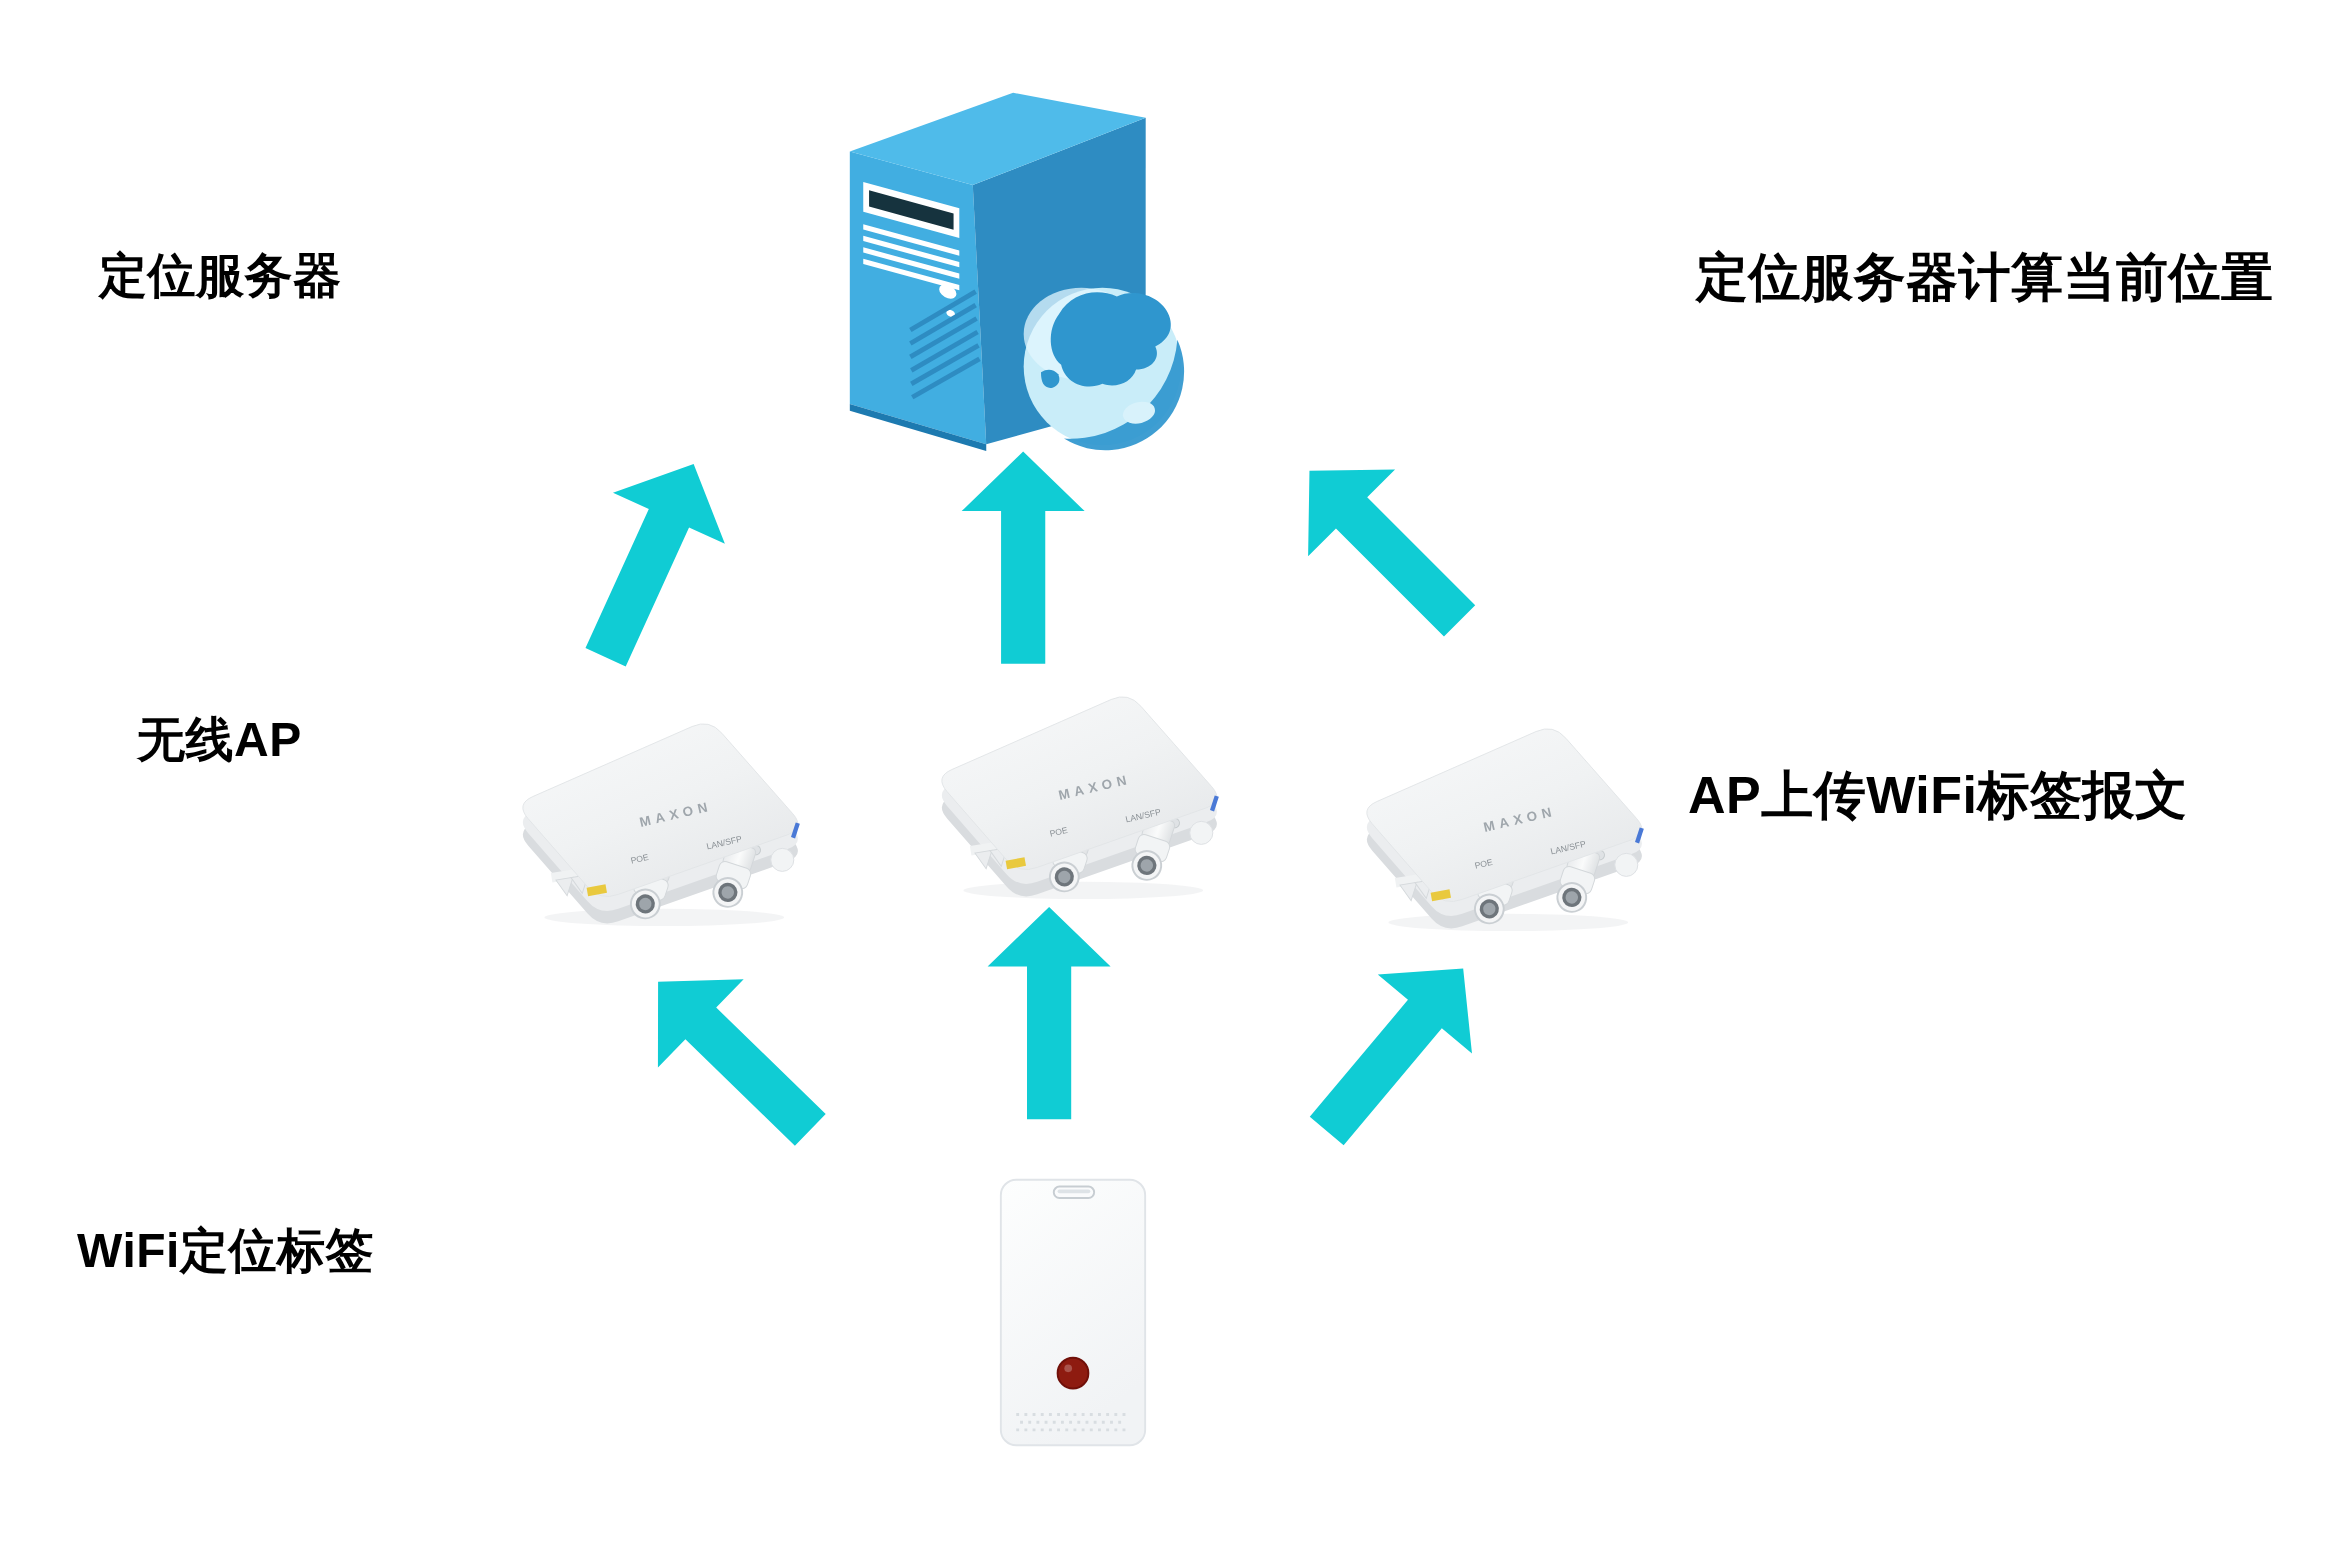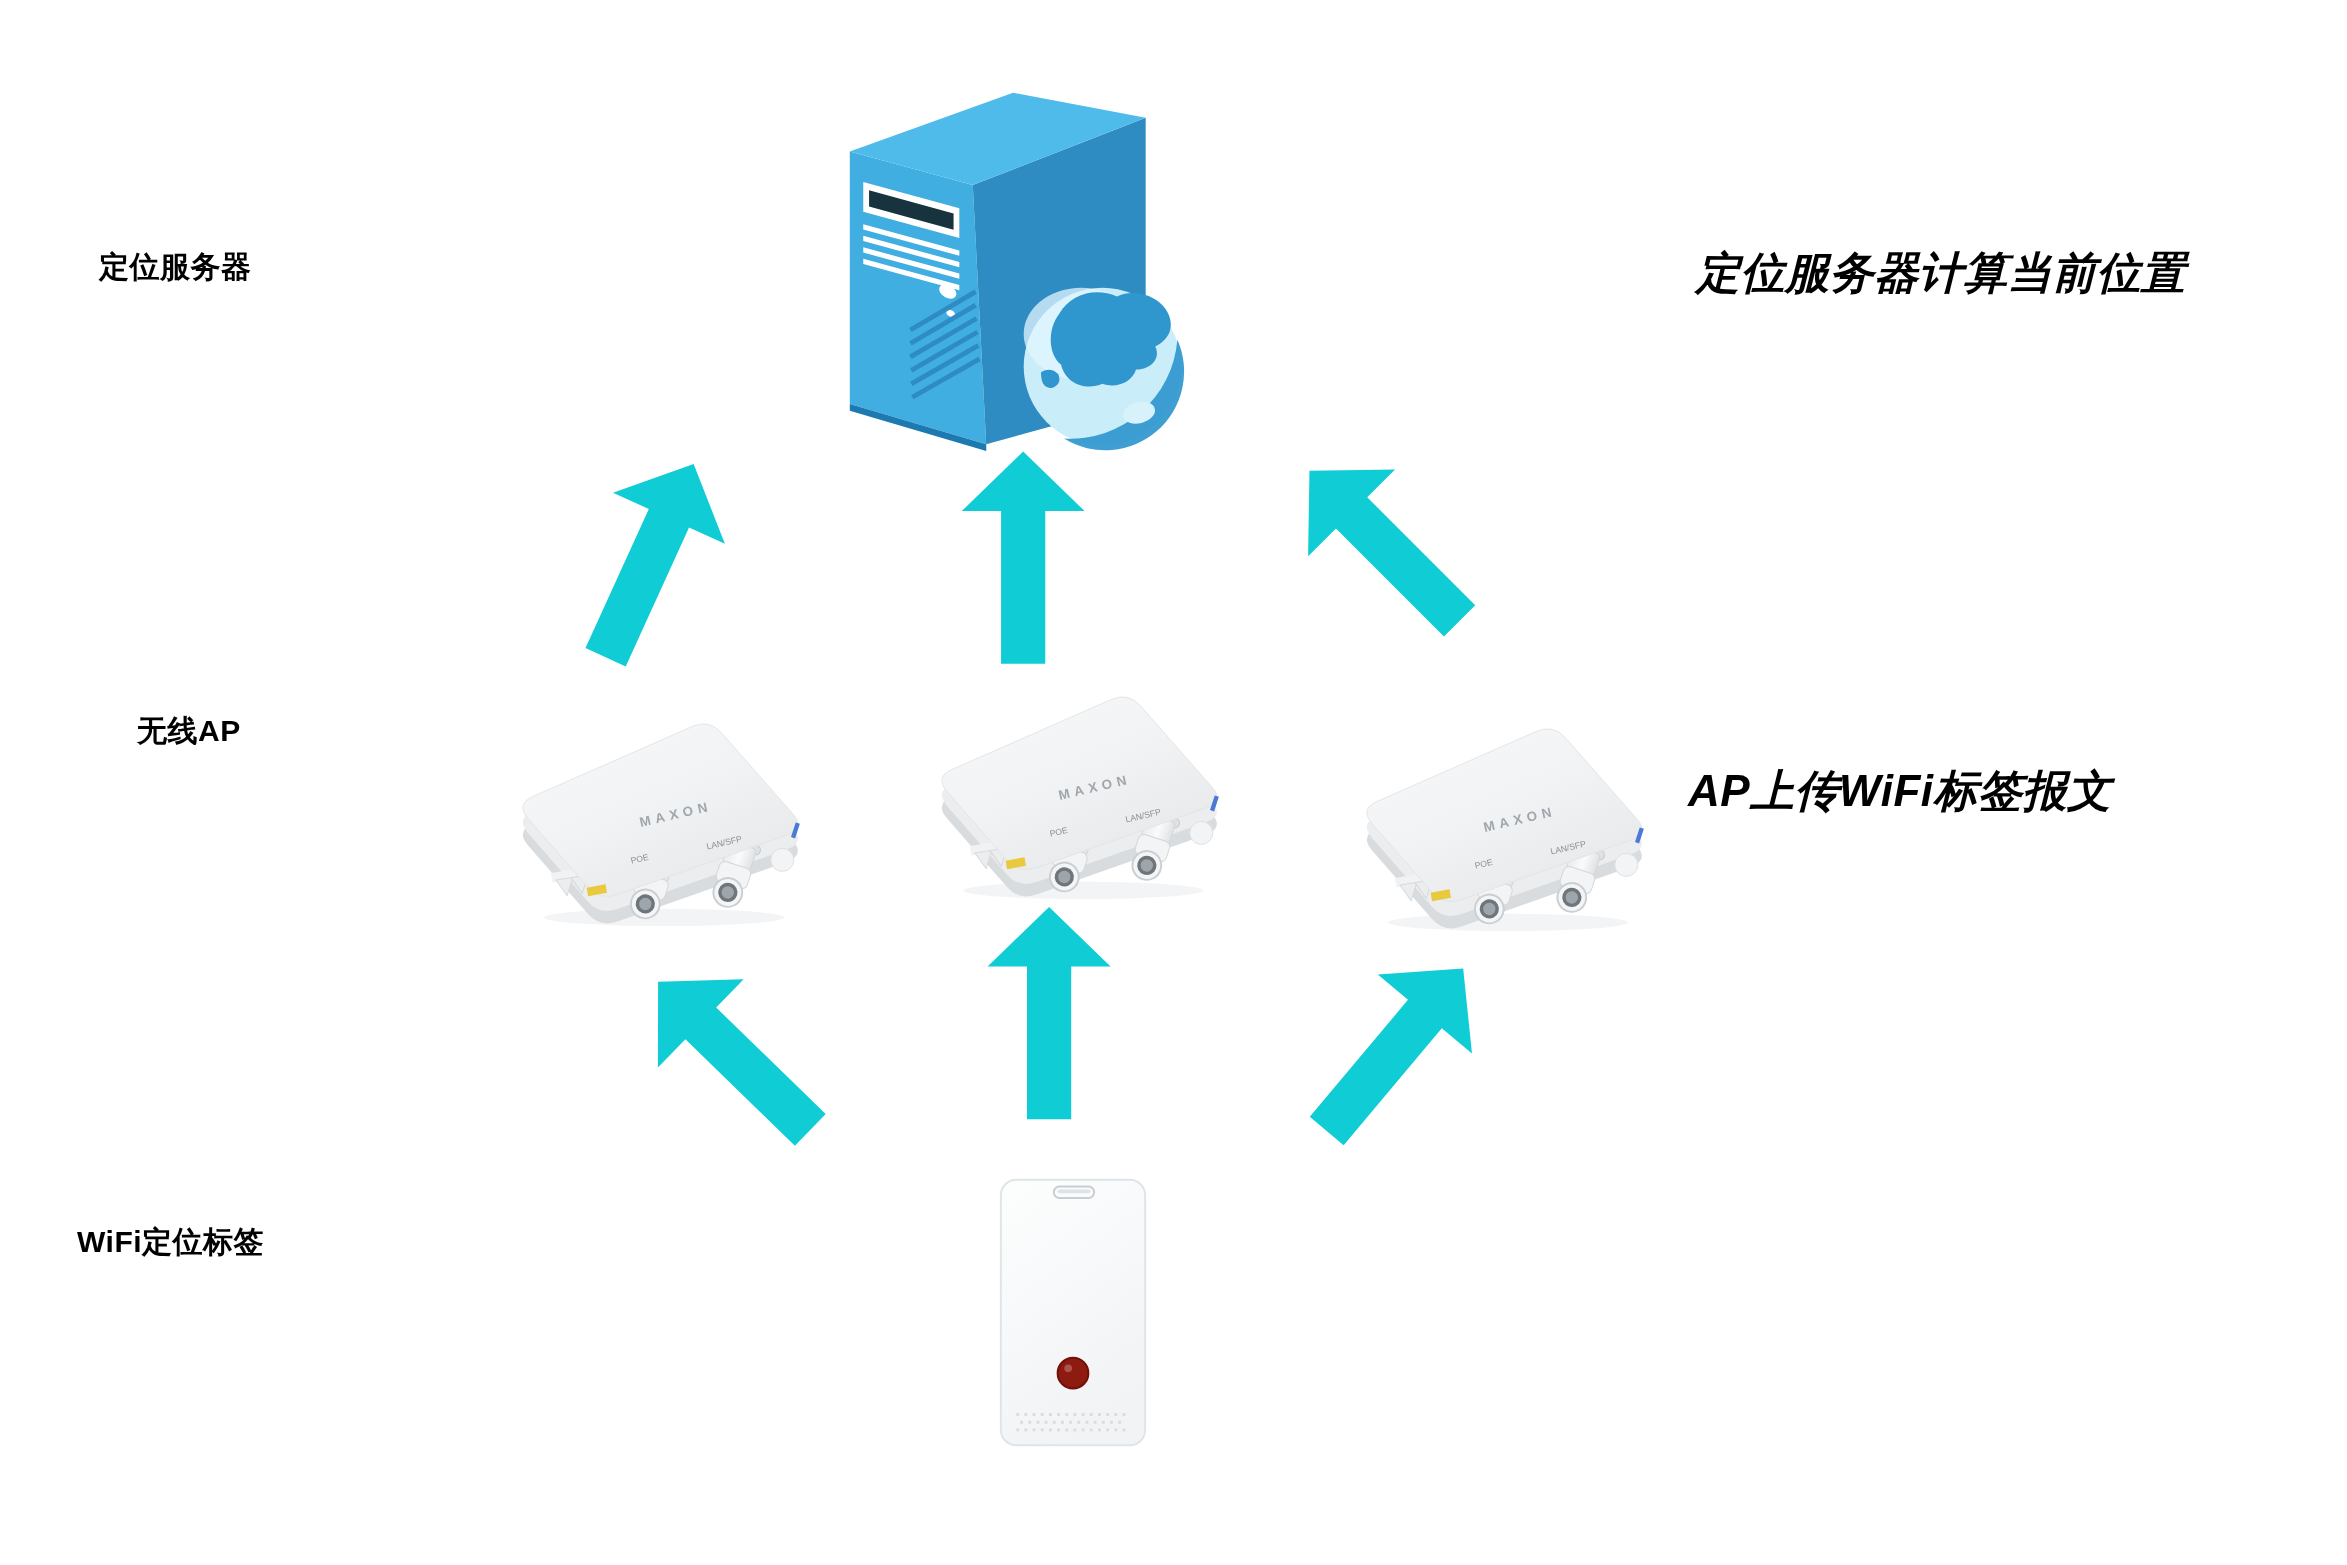--- a/index.html
+++ b/index.html
@@ -4,22 +4,22 @@
 <style>
   html,body{margin:0;padding:0;background:#fff;}
   .canvas{
     position:relative;width:2348px;height:1566px;background:#ffffff;overflow:hidden;
     font-family:"Liberation Sans","DejaVu Sans",sans-serif;
   }
   .label{
     position:absolute;font-weight:700;color:var(--label_text,#000);
     white-space:nowrap;line-height:1.1;letter-spacing:0.5px;
   }
-  .label-left{font-size:30px;}
-  .label-right{font-size:44px;font-style:italic;}
+  .label-left{font-size:48px;}
+  .label-right{font-size:52px;}
   .dev{position:absolute;}
   .arrow{fill:var(--arrow,#10CCD4);}
   .server-front{fill:var(--server_front,#41AEE1);}
   .server-side{fill:var(--server_side,#2E8CC2);}
   .server-top{fill:var(--server_top,#4FBBEA);}
   .server-slot{fill:var(--server_slot,#16333E);}
   .globe-base{fill:var(--globe_base,#C9EDF9);}
   .globe-land{fill:var(--globe_land,#2F96CE);}
   .tag-led{fill:var(--tag_led,#8E1B10);}
   .ap-brand{font-family:"Liberation Sans","DejaVu Sans",sans-serif;font-size:14px;font-weight:700;

